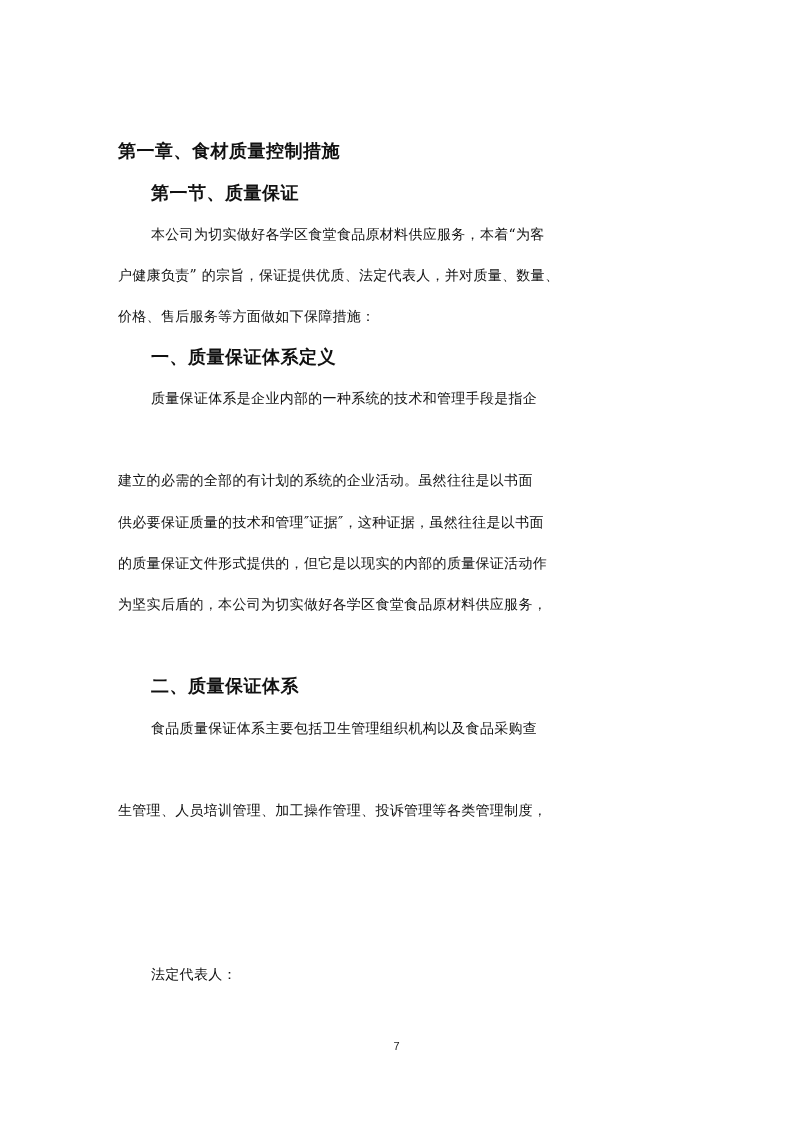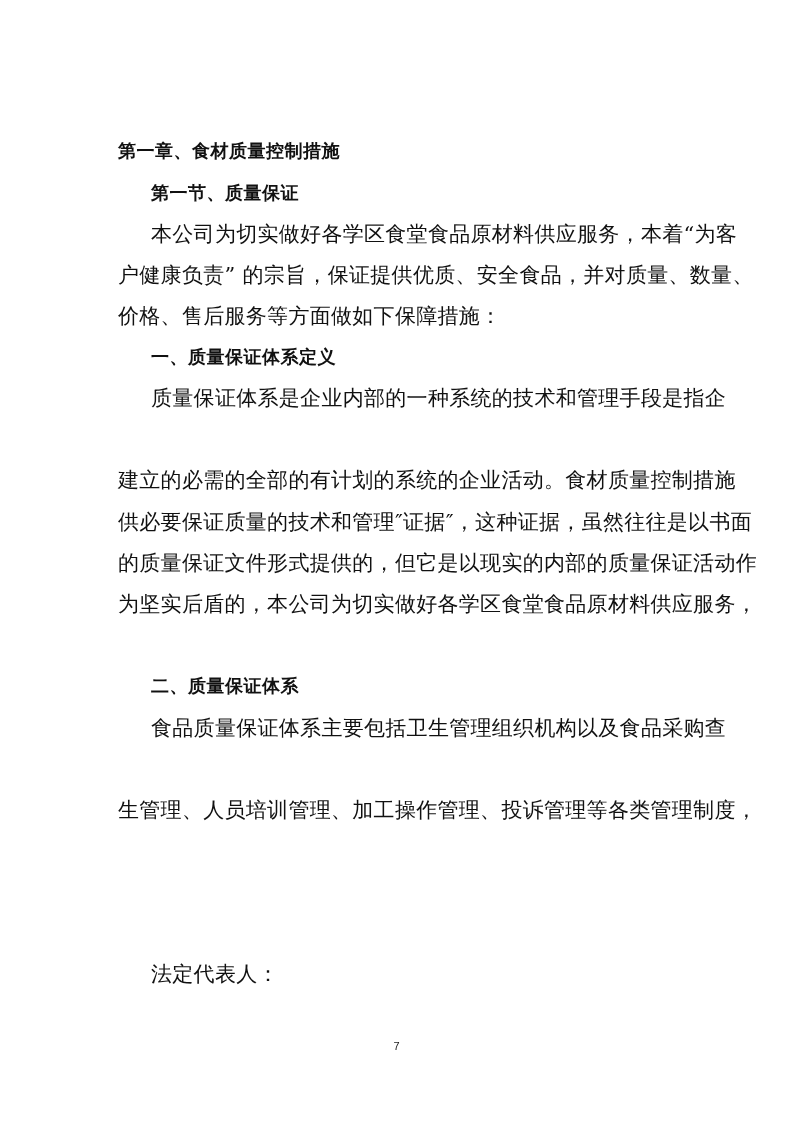--- a/index.html
+++ b/index.html
@@ -1,39 +1,39 @@
 <!DOCTYPE html>
 <html><head>
   <meta charset="utf-8">
   <style>
     html, body { margin: 0; padding: 0; background: #ffffff; }
     body { width: 793px; height: 1122px; position: relative; overflow: hidden;
            font-family: "DejaVu Serif", "Liberation Serif", serif; color: #111; }
     .page { position: absolute; left: 0; top: 0; width: 684px; height: 1122px; }
-    .line { position: absolute; left: 118px; font-size: 21px; line-height: 24px; white-space: nowrap; letter-spacing: 0.3px; }
+    .line { position: absolute; left: 118px; font-size: 14px; line-height: 24px; white-space: nowrap; letter-spacing: 0.3px; }
     .indent { left: 151px; }
     .bold { font-family: "DejaVu Sans", "Liberation Sans", sans-serif; font-weight: bold; font-size: 18px; letter-spacing: 0.5px; }
     .page-number { position: absolute; top: 1040px; left: 0; width: 793px; text-align: center;
                    font-family: "Liberation Sans", sans-serif; font-size: 11px; color: #222; }
   </style>
 </head>
 <body>
 
 <div class="page">
   <div class="line bold" style="top:139px">第一章、食材质量控制措施</div>
   <div class="line indent bold" style="top:181px">第一节、质量保证</div>
 
   <div class="line indent" style="top:222px">本公司为切实做好各学区食堂食品原材料供应服务，本着“为客</div>
-  <div class="line" style="top:263px">户健康负责” 的宗旨，保证提供优质、安全食品，并对质量、数量、</div>
+  <div class="line" style="top:263px">户健康负责” 的宗旨，保证提供优质、法定代表人，并对质量、数量、</div>
   <div class="line" style="top:304px">价格、售后服务等方面做如下保障措施：</div>
 
   <div class="line indent bold" style="top:345px">一、质量保证体系定义</div>
 
   <div class="line indent" style="top:386px">质量保证体系是企业内部的一种系统的技术和管理手段是指企</div>
-  <div class="line" style="top:468px">建立的必需的全部的有计划的系统的企业活动。食材质量控制措施</div>
+  <div class="line" style="top:468px">建立的必需的全部的有计划的系统的企业活动。虽然往往是以书面</div>
   <div class="line" style="top:510px">供必要保证质量的技术和管理″证据″，这种证据，虽然往往是以书面</div>
   <div class="line" style="top:551px">的质量保证文件形式提供的，但它是以现实的内部的质量保证活动作</div>
   <div class="line" style="top:592px">为坚实后盾的，本公司为切实做好各学区食堂食品原材料供应服务，</div>
 
   <div class="line indent bold" style="top:674px">二、质量保证体系</div>
 
   <div class="line indent" style="top:716px">食品质量保证体系主要包括卫生管理组织机构以及食品采购查</div>
   <div class="line" style="top:798px">生管理、人员培训管理、加工操作管理、投诉管理等各类管理制度，</div>
 
   <div class="line indent" style="top:962px">法定代表人：</div>

